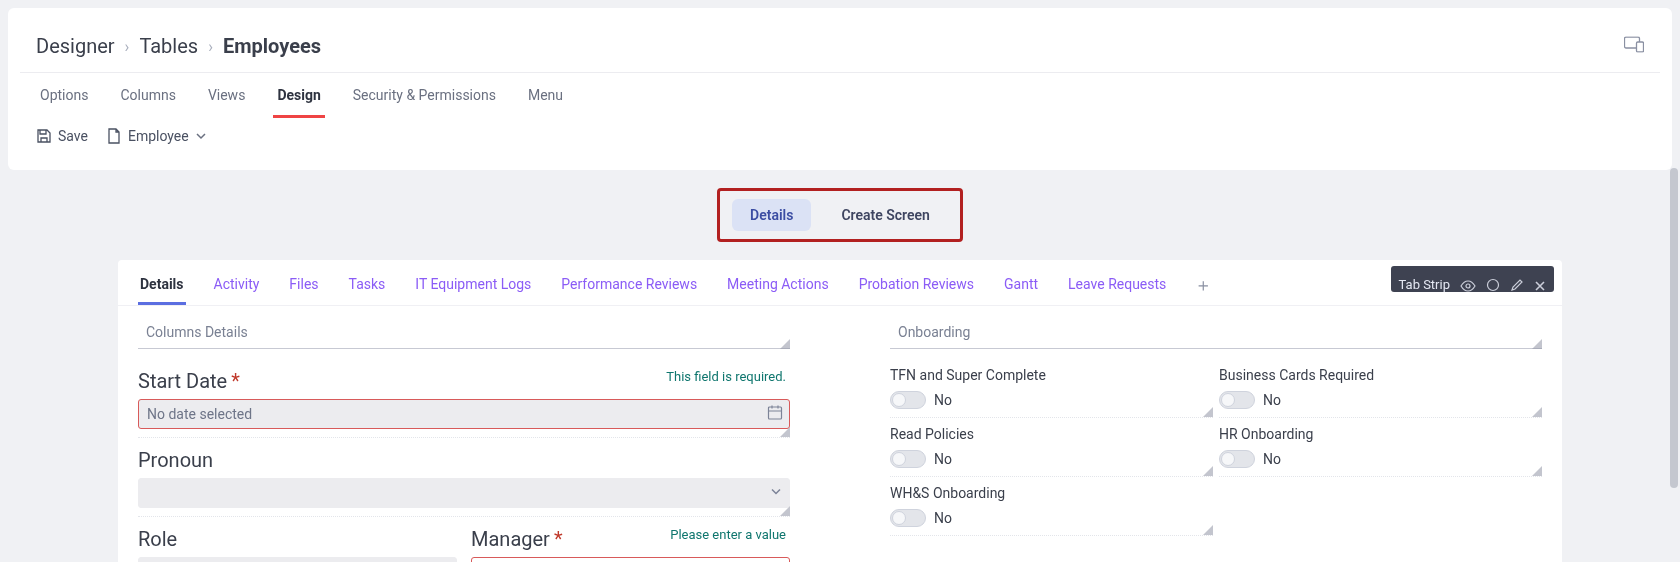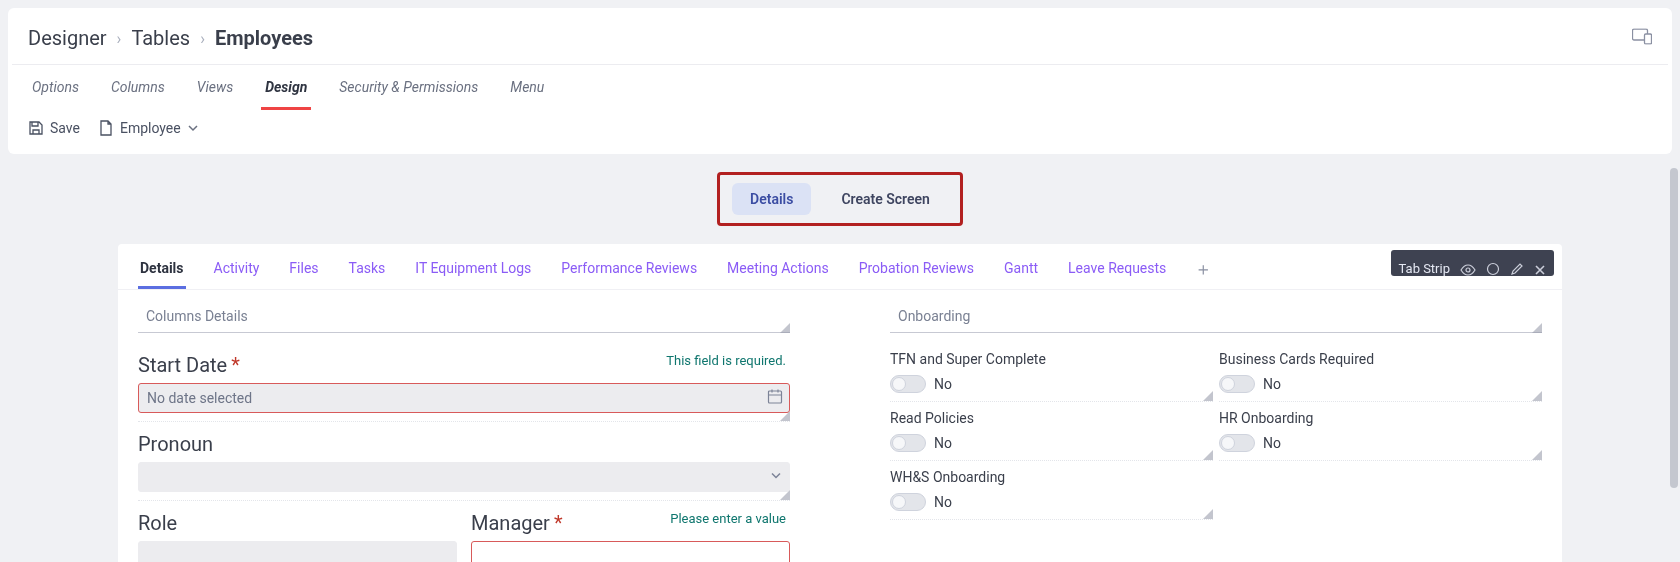--- a/index.html
+++ b/index.html
@@ -10,21 +10,21 @@
     font-size: 14px;
     width: 1680px;
     height: 562px;
     overflow: hidden;
     position: relative;
   }
   .topbar {
     background: #fff;
     border-radius: 6px;
     margin: 8px 8px 0 8px;
-    padding: 4px;
+    padding: 12px;
   }
   .breadcrumbs {
     display: flex;
     align-items: center;
     padding: 14px 16px;
     border-bottom: 1px solid #ececf0;
     position: relative;
   }
   .crumb {
     font-size: 20px;
@@ -36,21 +36,20 @@
   .chev { color: #a9afbd; margin-right: 10px; font-size: 16px; }
   .gear-area {
     position: absolute;
     right: 16px; top: 50%; transform: translateY(-50%);
     color: #8a90a2;
   }
   .main-tabs {
     display: flex;
     gap: 24px;
     padding: 0 16px;
-    font-style: italic;
   }
   .main-tab {
     padding: 14px 4px 12px 4px;
     color: #6a7080;
     cursor: pointer;
     border-bottom: 3px solid transparent;
   }
   .main-tab.active {
     font-weight: 700;
     color: #2e3340;

